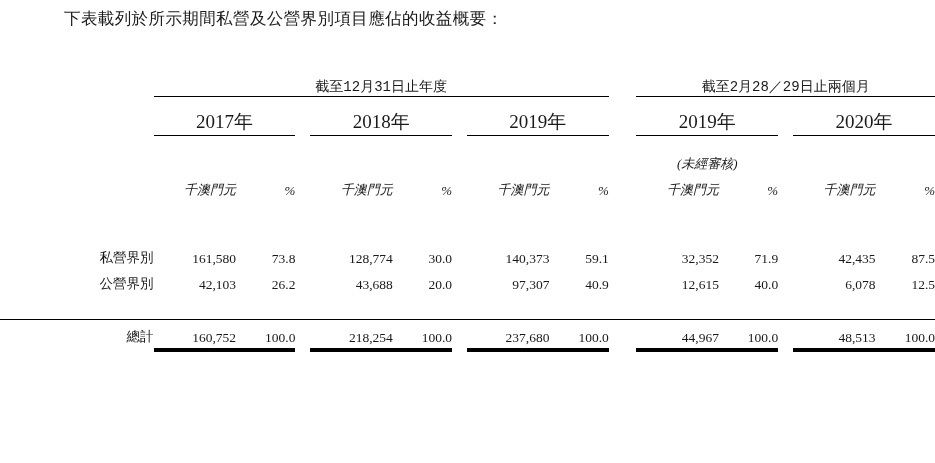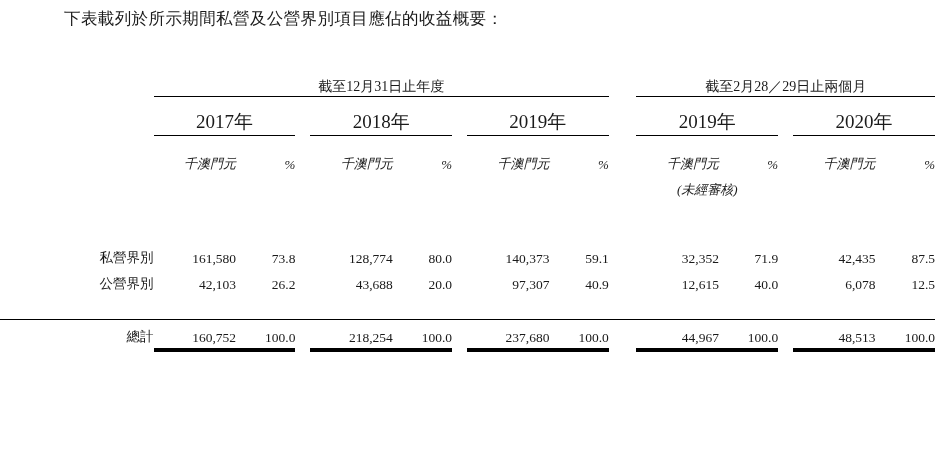--- a/index.html
+++ b/index.html
@@ -59,20 +59,21 @@
   }
   .rowh { height: 26px; }
 
   
   .grp {
     text-align: center;
     font-weight: bold;
     font-size: 14px;
     white-space: nowrap;
     padding-bottom: 3px;
+    font-family: Liberation Mono, monospace;
   }
   .grp-line { border-bottom: 1px solid #000; }
 
   .yr {
     text-align: center;
     font-weight: bold;
     font-size: 19px;
     white-space: nowrap;
     padding-bottom: 3px;
   }
@@ -155,57 +156,57 @@
       <td class="yr yr-line" colspan="2">2019年</td>
       <td></td>
       <td class="yr yr-line" colspan="2">2020年</td>
     </tr>
 
     <tr class="spacer-sm">
           <td colspan="15"></td>
         </tr>
 
     <tr class="rowh">
-      <td></td>
-      <td class="unit">千澳門元</td>
-      <td class="pct unit">%</td>
-      <td></td>
-      <td class="unit">千澳門元</td>
-      <td class="pct unit">%</td>
-      <td></td>
-      <td class="unit">千澳門元</td>
-      <td class="pct unit">%</td>
-      <td></td>
-      <td class="unit">千澳門元</td>
-      <td class="pct unit">%</td>
-      <td></td>
-      <td class="unit">千澳門元</td>
-      <td class="pct unit">%</td>
-    </tr>
-
-    <tr class="rowh">
       <td colspan="10"></td>
       <td class="unit-c" colspan="2">(未經審核)</td>
       <td colspan="3"></td>
     </tr>
 
+    <tr class="rowh">
+      <td></td>
+      <td class="unit">千澳門元</td>
+      <td class="pct unit">%</td>
+      <td></td>
+      <td class="unit">千澳門元</td>
+      <td class="pct unit">%</td>
+      <td></td>
+      <td class="unit">千澳門元</td>
+      <td class="pct unit">%</td>
+      <td></td>
+      <td class="unit">千澳門元</td>
+      <td class="pct unit">%</td>
+      <td></td>
+      <td class="unit">千澳門元</td>
+      <td class="pct unit">%</td>
+    </tr>
+
     <tr class="spacer-lg">
           <td colspan="15"></td>
         </tr>
     <tr class="spacer-sm">
           <td colspan="15"></td>
         </tr>
 
     <tr class="rowh">
       <td class="lbl">私營界別</td>
       <td class="num">161,580</td>
       <td class="pct">73.8</td>
       <td></td>
       <td class="num">128,774</td>
-      <td class="pct">80.0</td>
+      <td class="pct">30.0</td>
       <td></td>
       <td class="num">140,373</td>
       <td class="pct">59.1</td>
       <td></td>
       <td class="num">32,352</td>
       <td class="pct">71.9</td>
       <td></td>
       <td class="num">42,435</td>
       <td class="pct">87.5</td>
     </tr>

